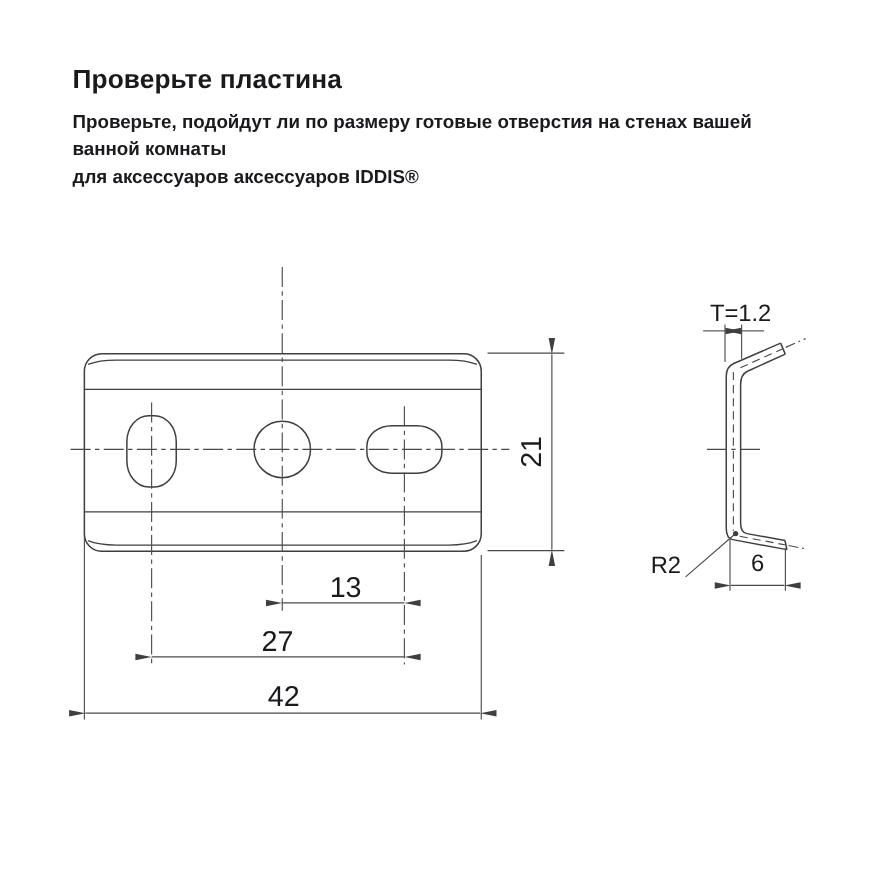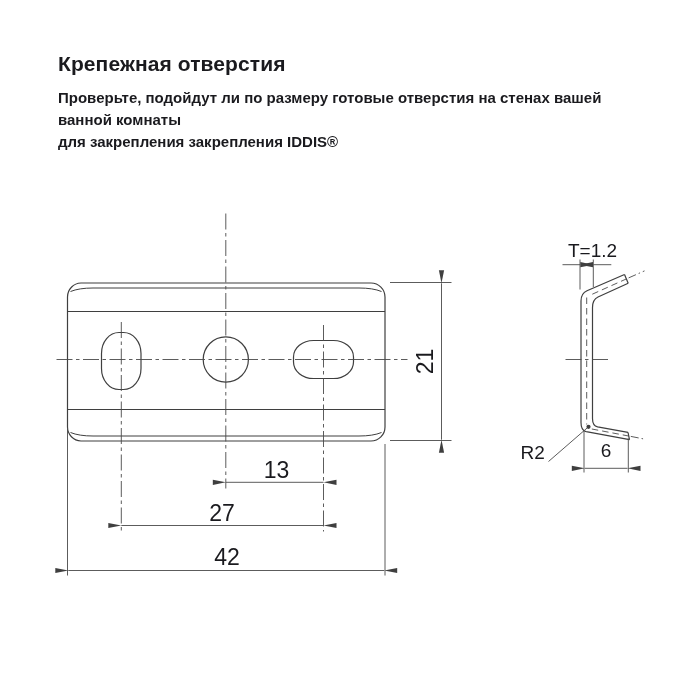--- a/index.html
+++ b/index.html
@@ -12,24 +12,24 @@
   .subtitle{font-size:15px;line-height:22px;font-weight:700;}
   svg{position:absolute;left:0;top:0;}
   svg text{font-family:"Liberation Sans", sans-serif;fill:#1a1a1e;}
   .dim-text{font-size:23px;}
   .dim-text-sm{font-size:19px;}
 </style>
 </head>
 <body>
 
 <div class="header">
-  <div class="title">Крепежная отверстия</div>
+  <div class="title">Проверьте пластина</div>
   <div class="subtitle">
     <div>Проверьте, подойдут ли по размеру готовые отверстия на стенах вашей ванной комнаты</div>
-    <div>для закрепления закрепления IDDIS®</div>
+    <div>для аксессуаров аксессуаров IDDIS®</div>
   </div>
 </div>
 
 <svg width="700" height="700" viewBox="0 0 700 700">
   <defs>
     <marker id="arr" markerUnits="userSpaceOnUse" markerWidth="16" markerHeight="10" refX="1" refY="5" orient="auto-start-reverse">
       <path d="M1,5 L14,2.4 L14,7.6 Z" fill="#3f3f3f"></path>
     </marker>
   </defs>
 

